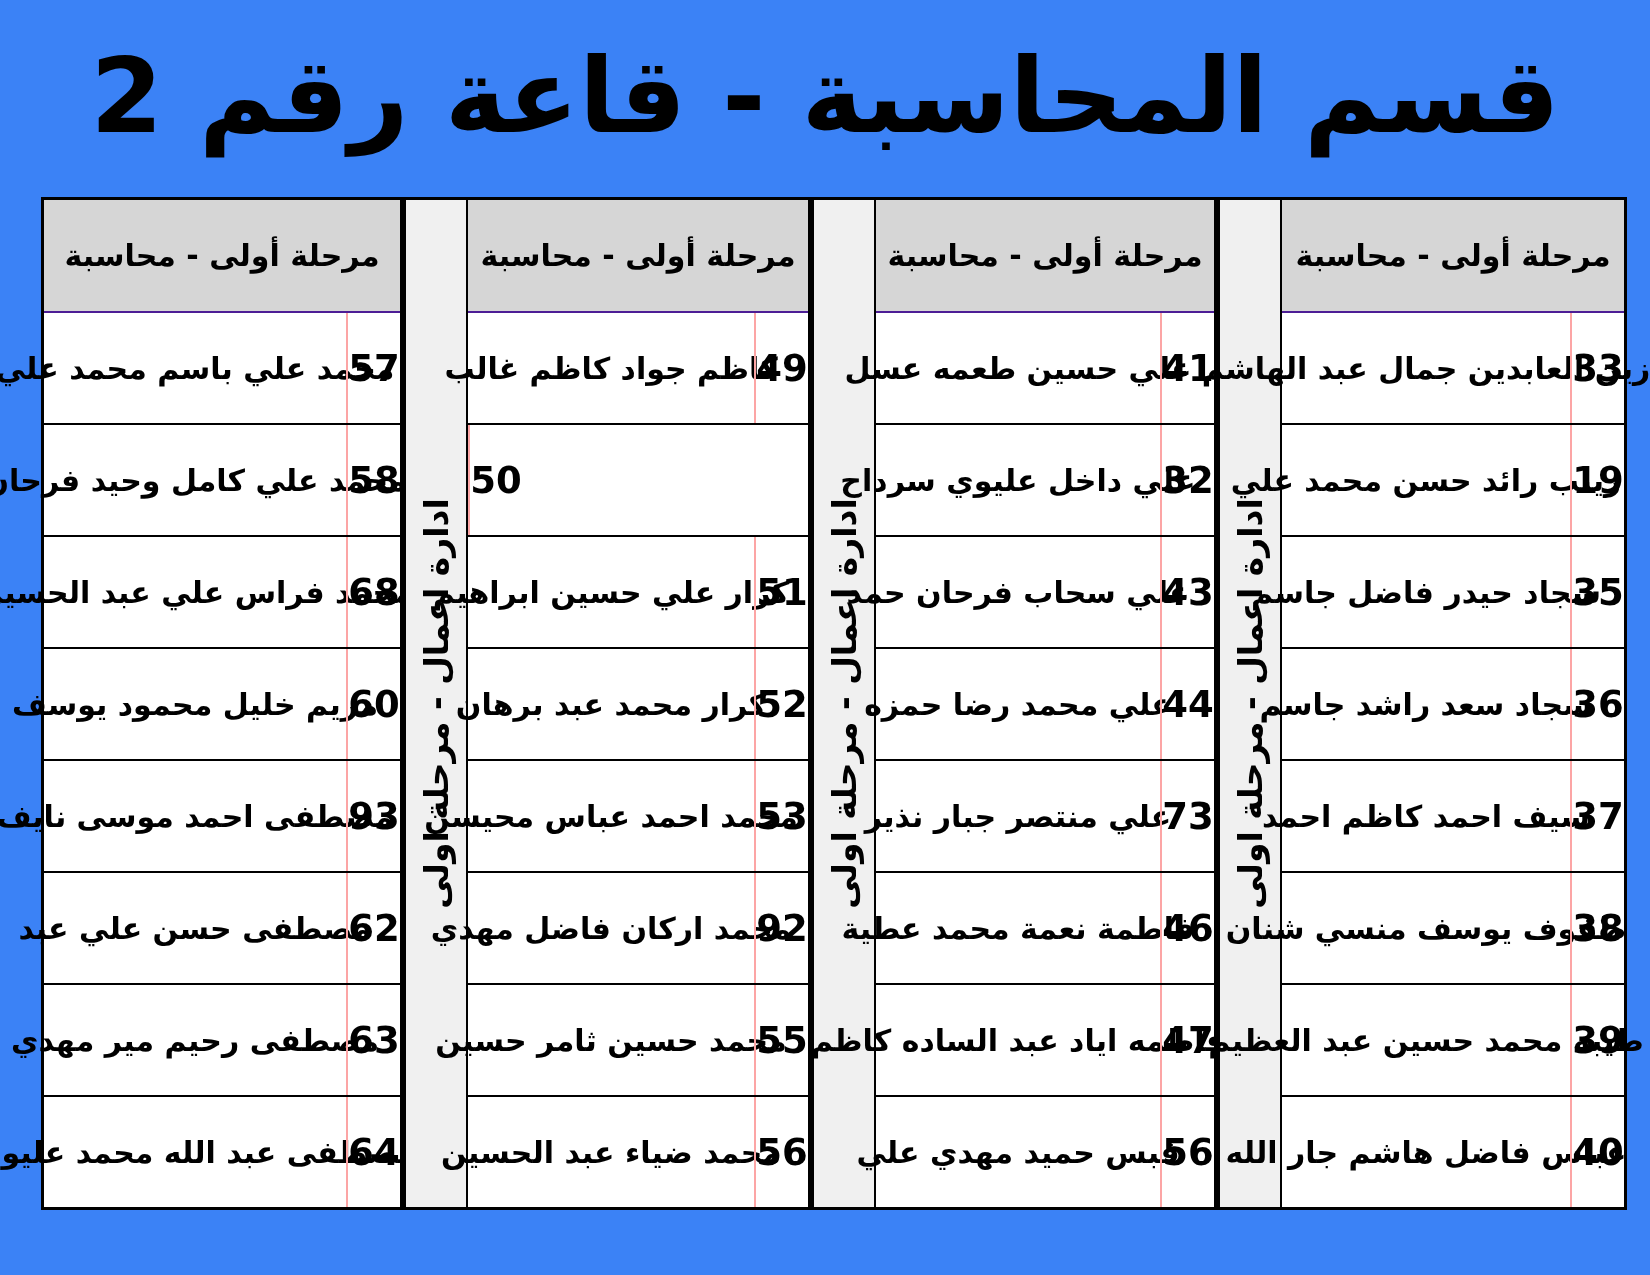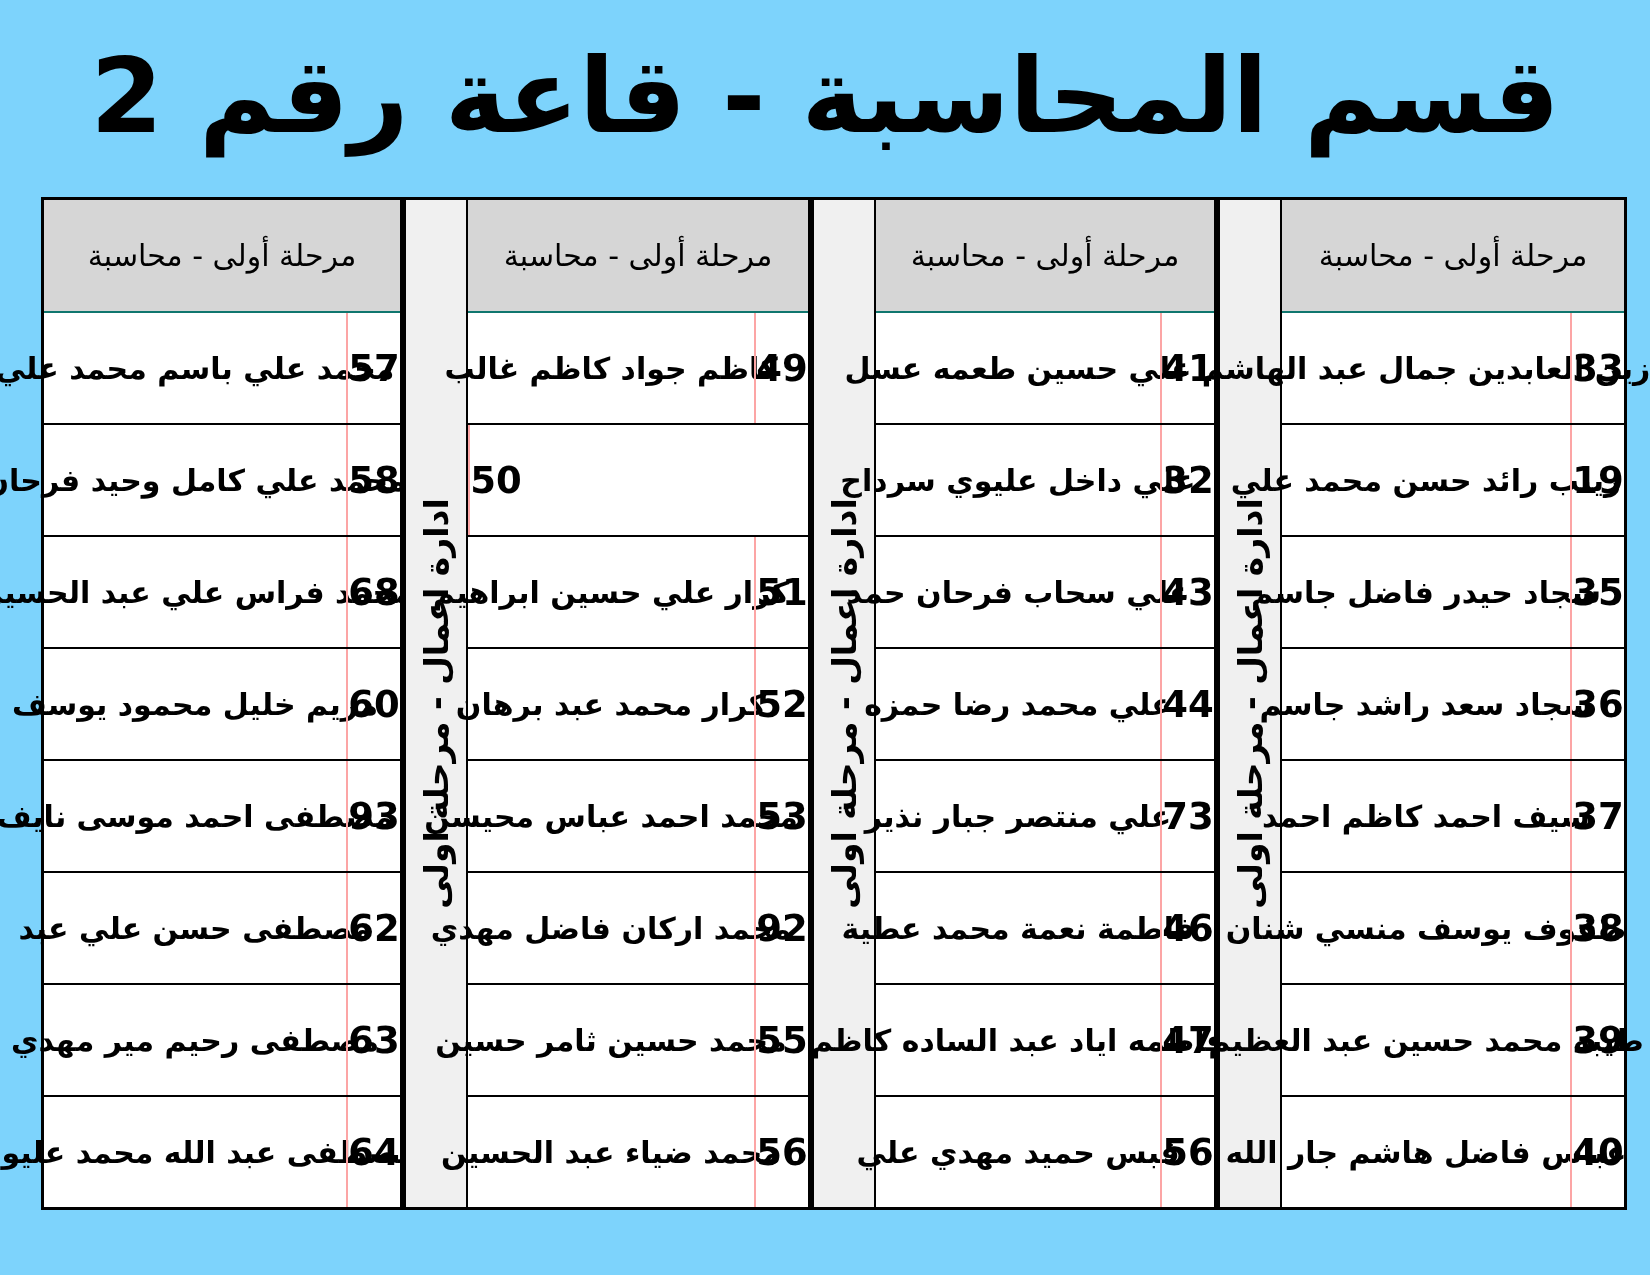--- a/index.html
+++ b/index.html
@@ -5,21 +5,21 @@
   html, body {
     margin: 0;
     padding: 0;
     background: #ffffff;
     font-family: "DejaVu Sans", sans-serif;
   }
   .page {
     position: relative;
     width: 1650px;
     height: 1275px;
-    background: #7dd3fc;
+    background: #3b82f6;
     overflow: hidden;
   }
   .title {
     position: absolute;
     top: 0;
     left: 0;
     width: 100%;
     height: 192px;
     display: flex;
     align-items: center;
@@ -73,27 +73,27 @@
   .main {
     flex: 1;
     display: flex;
     flex-direction: column;
     min-width: 0;
   }
   .thead {
     height: 111px;
     flex: none;
     background: #d6d6d6;
-    border-bottom: 2px solid #0f766e;
+    border-bottom: 2px solid #4c1d95;
     display: flex;
     align-items: center;
     justify-content: center;
     direction: rtl;
     font-size: 30px;
-    font-weight: normal;
+    font-weight: bold;
     color: #000;
   }
   .trow {
     flex: 1;
     display: flex;
     flex-direction: row;
     border-bottom: 2px solid #000;
     min-height: 0;
   }
   .trow:last-child { border-bottom: none; }

